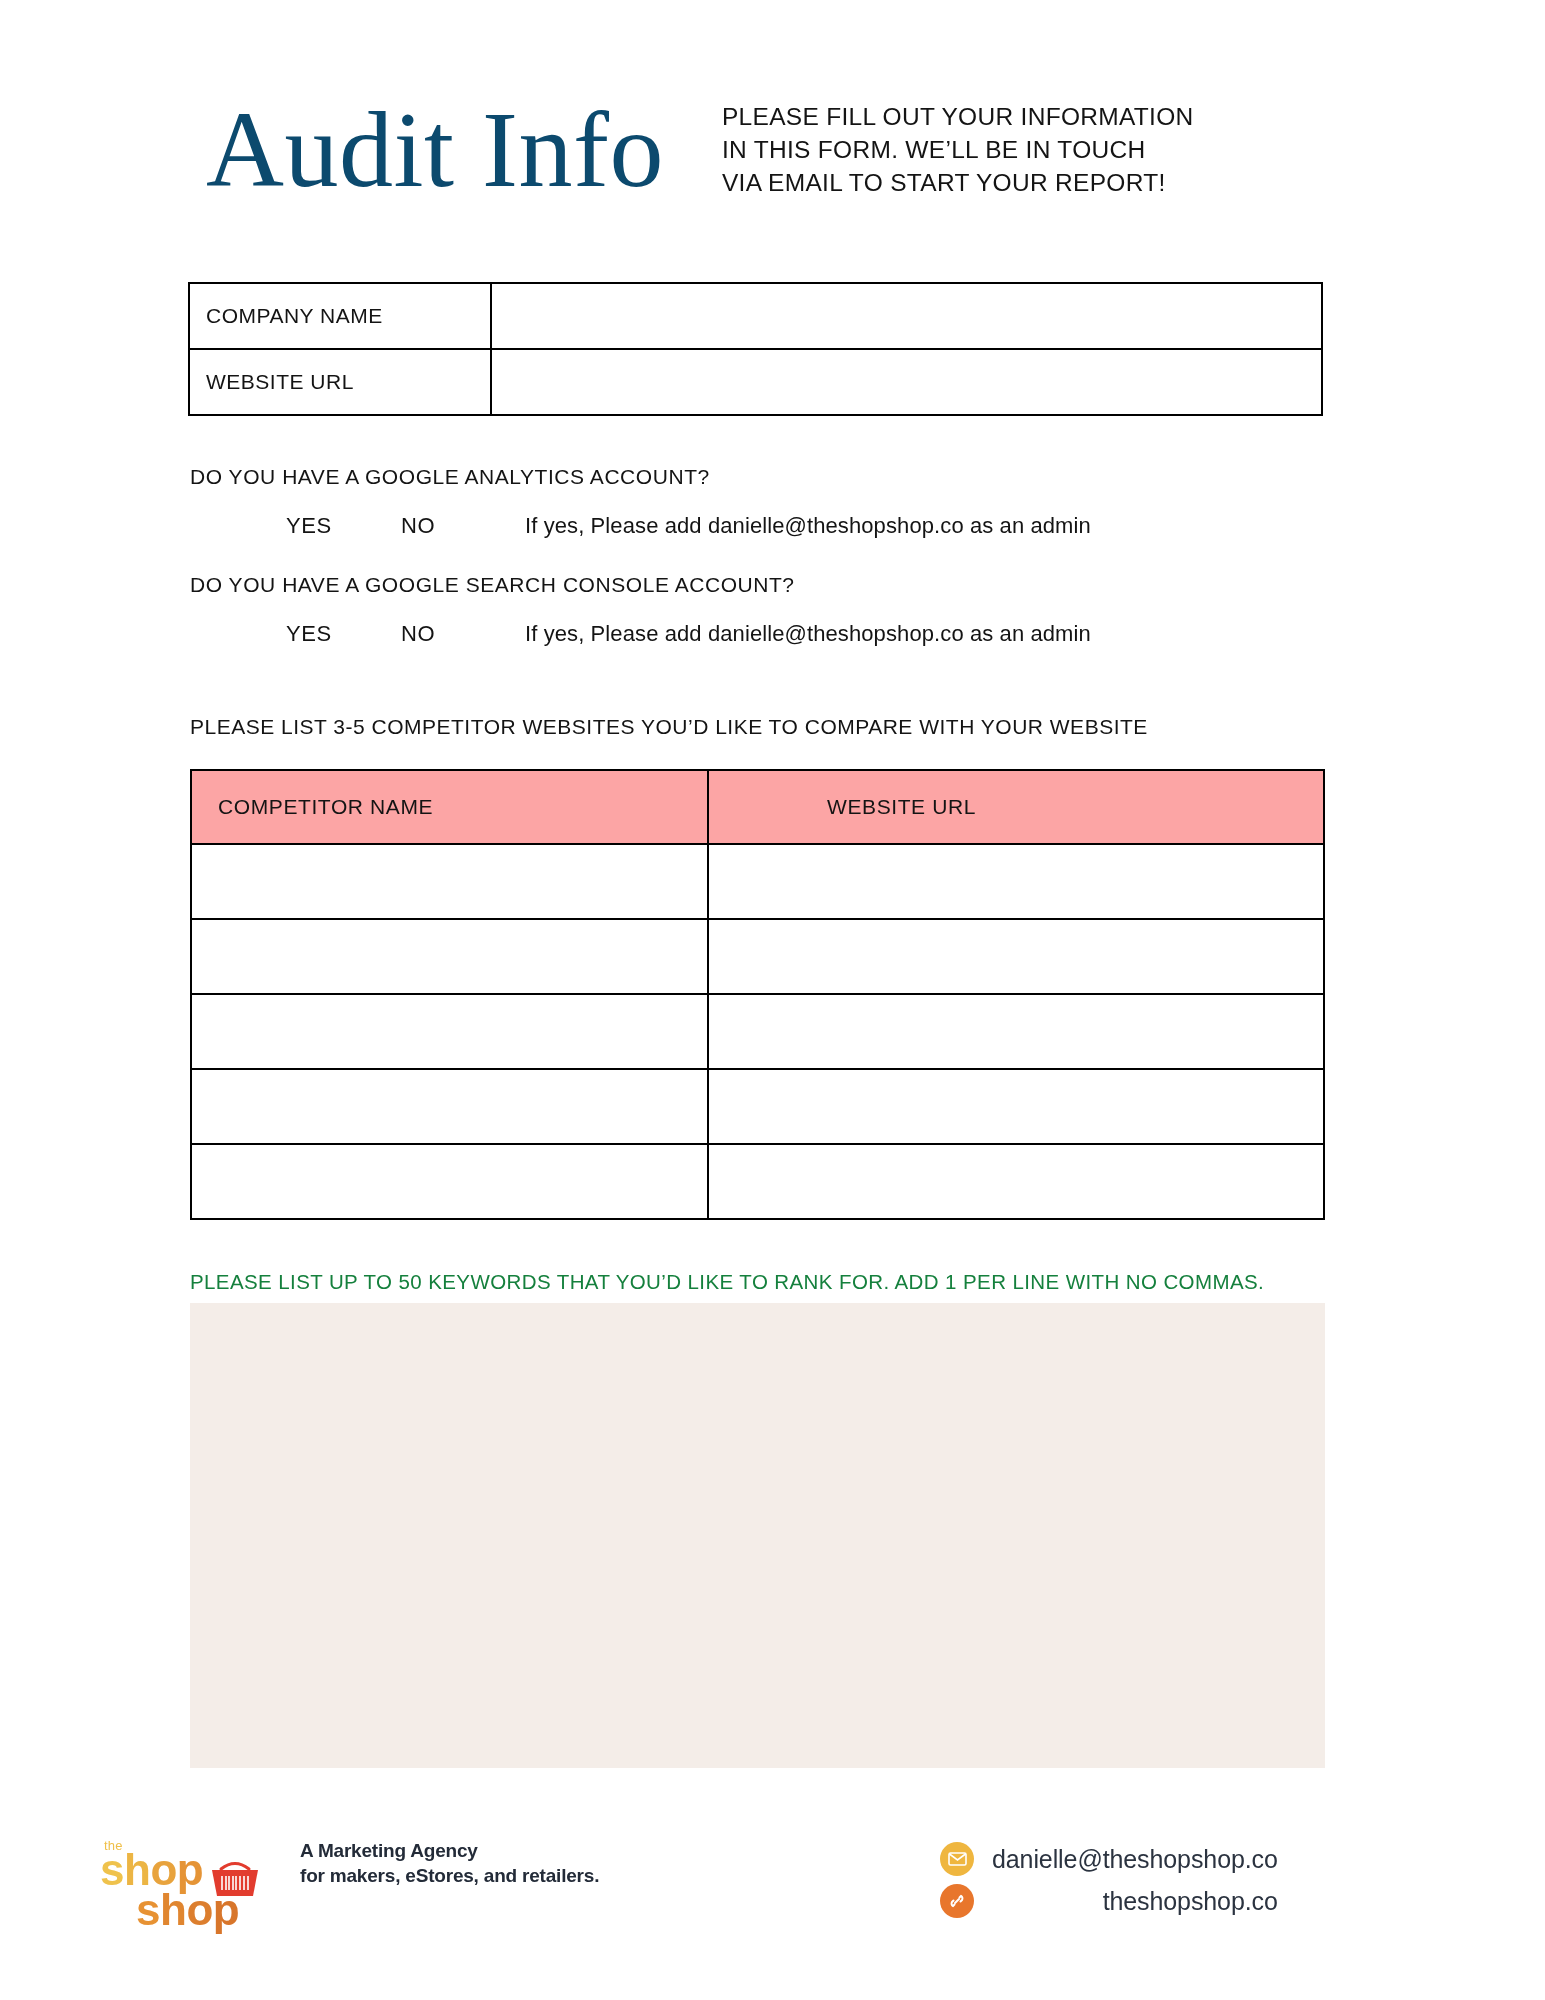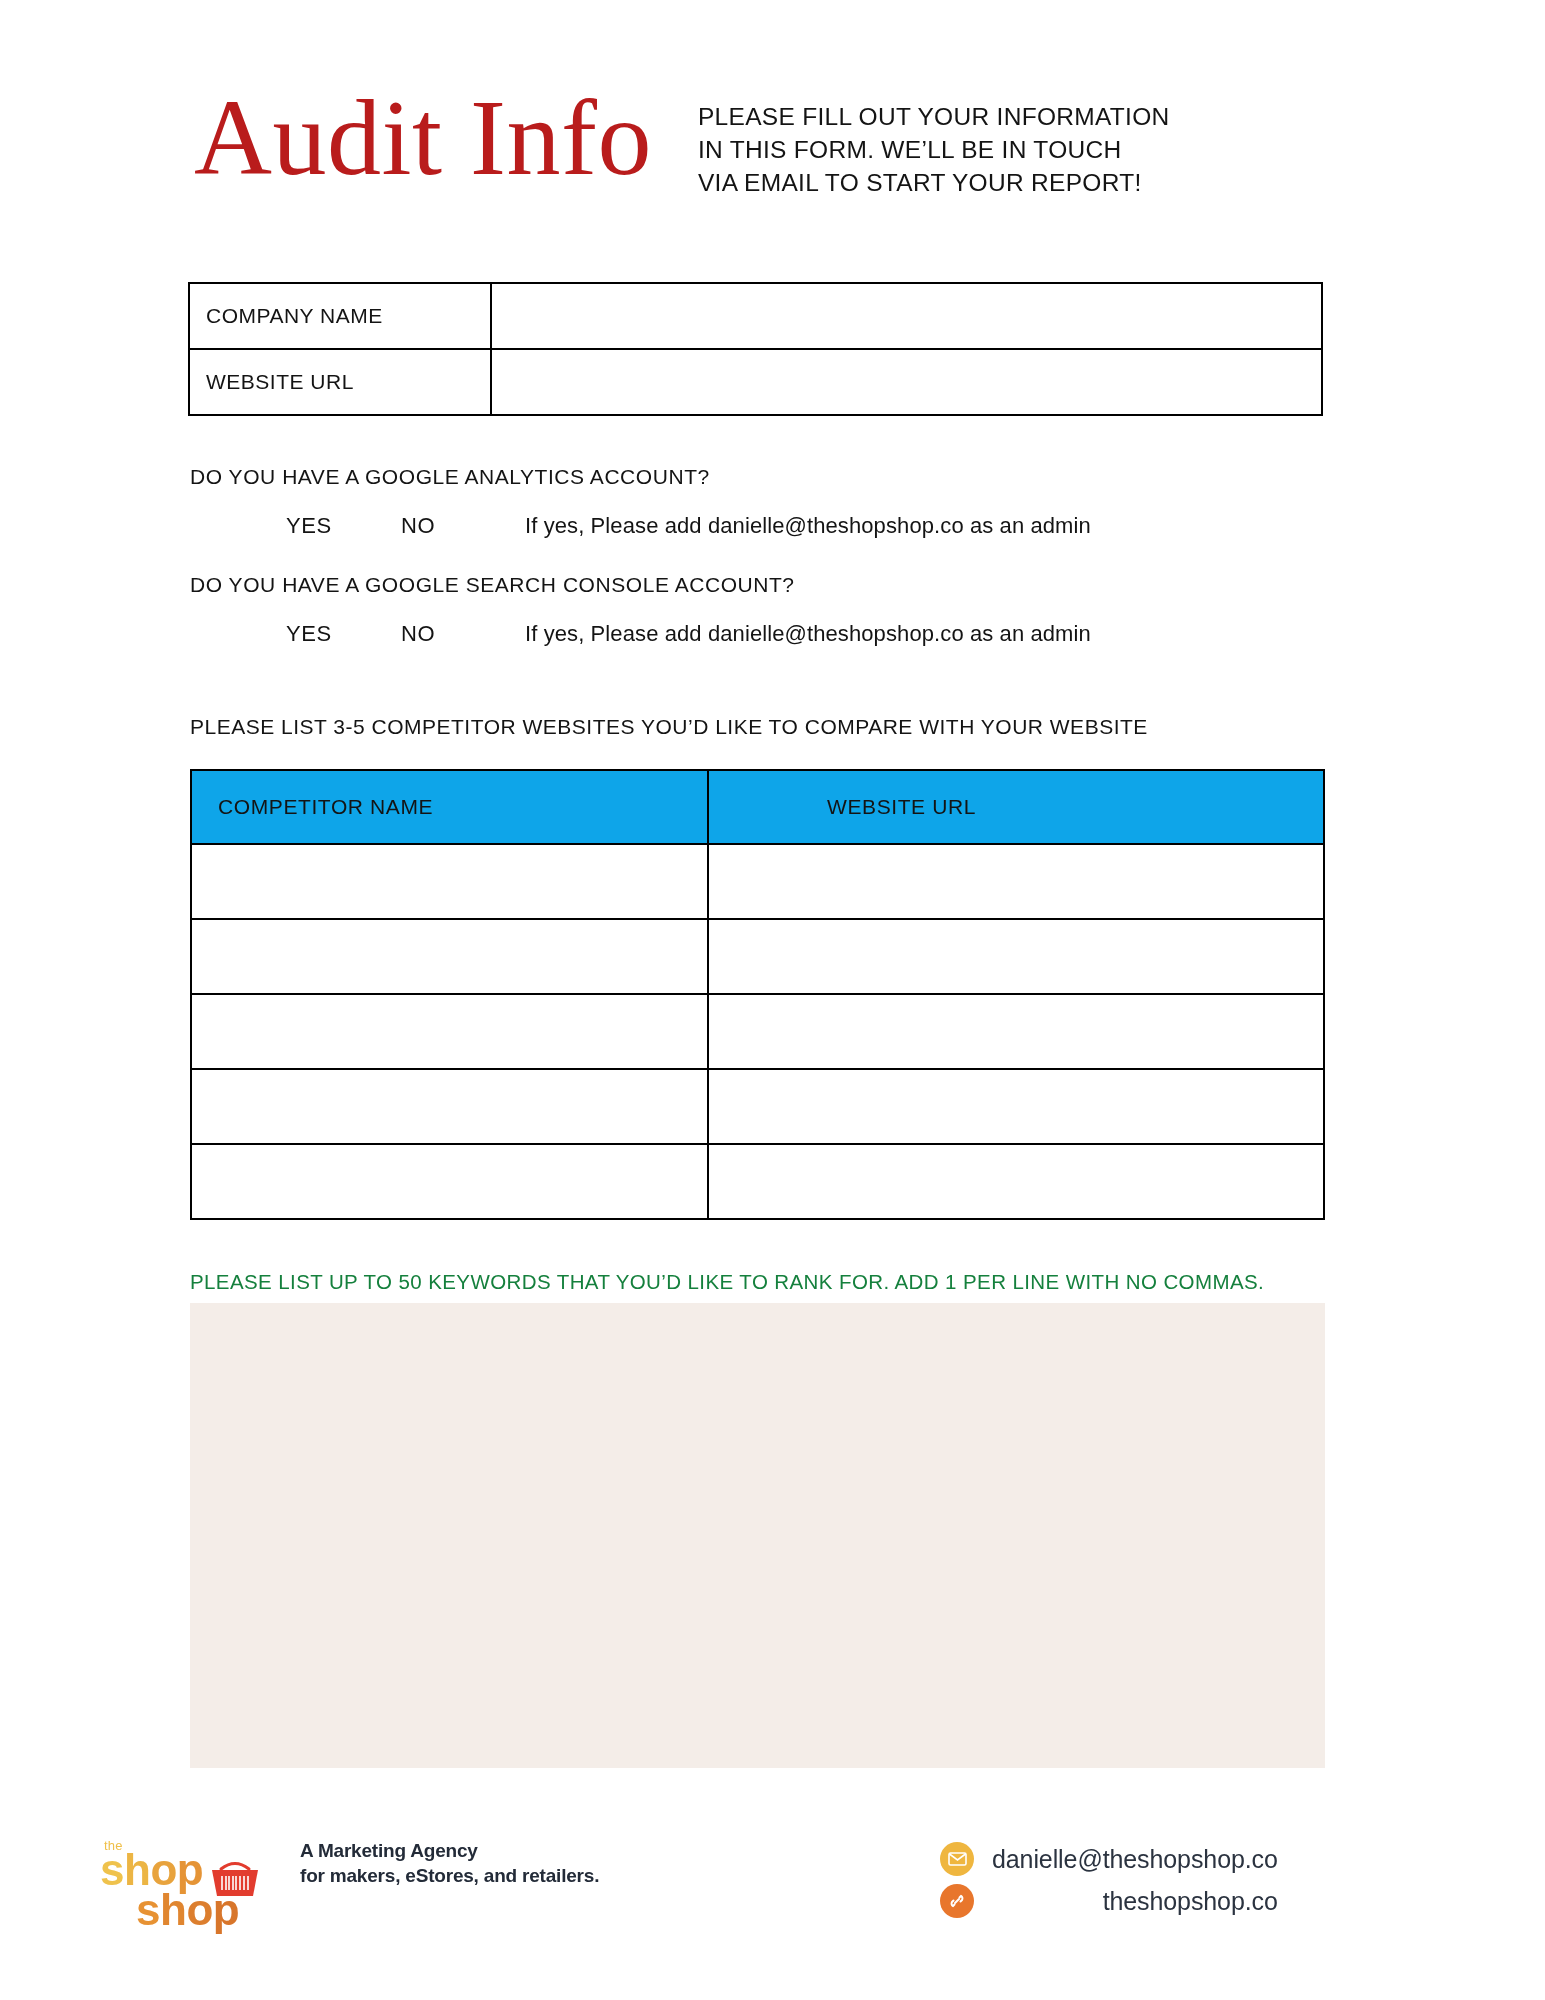--- a/index.html
+++ b/index.html
@@ -32,23 +32,23 @@
     display: flex;
     align-items: flex-start;
     gap: 42px;
   }
   .title {
     font-family: "Liberation Serif", serif;
     font-weight: 400;
     font-size: 108px;
     line-height: 1.0;
     letter-spacing: 0.5px;
-    color: #b91c1c;
-    white-space: nowrap;
-    margin: 4px;
+    color: #0c4a6e;
+    white-space: nowrap;
+    margin: 16px;
     padding-top: 8px;
   }
   .header-note {
     margin-top: 28px;
     font-size: 24.5px;
     line-height: 1.35;
     letter-spacing: 0.3px;
     color: #141414;
     text-transform: uppercase;
     white-space: nowrap;
@@ -121,21 +121,21 @@
     table-layout: fixed;
   }
   .comp-table th,
   .comp-table td {
     border: 2.5px solid #000000;
     padding: 0 26px;
     text-align: left;
     vertical-align: middle;
   }
   .comp-table th {
-    background: #0ea5e9;
+    background: #fca5a5;
     height: 72px;
     font-size: 21px;
     font-weight: 400;
     letter-spacing: 0.6px;
     text-transform: uppercase;
     color: #141414;
   }
   .comp-table th.col-name { width: 463px; }
   .comp-table th.col-url  { padding-left: 118px; }
   .comp-table td { height: 73px; background: #ffffff; }

